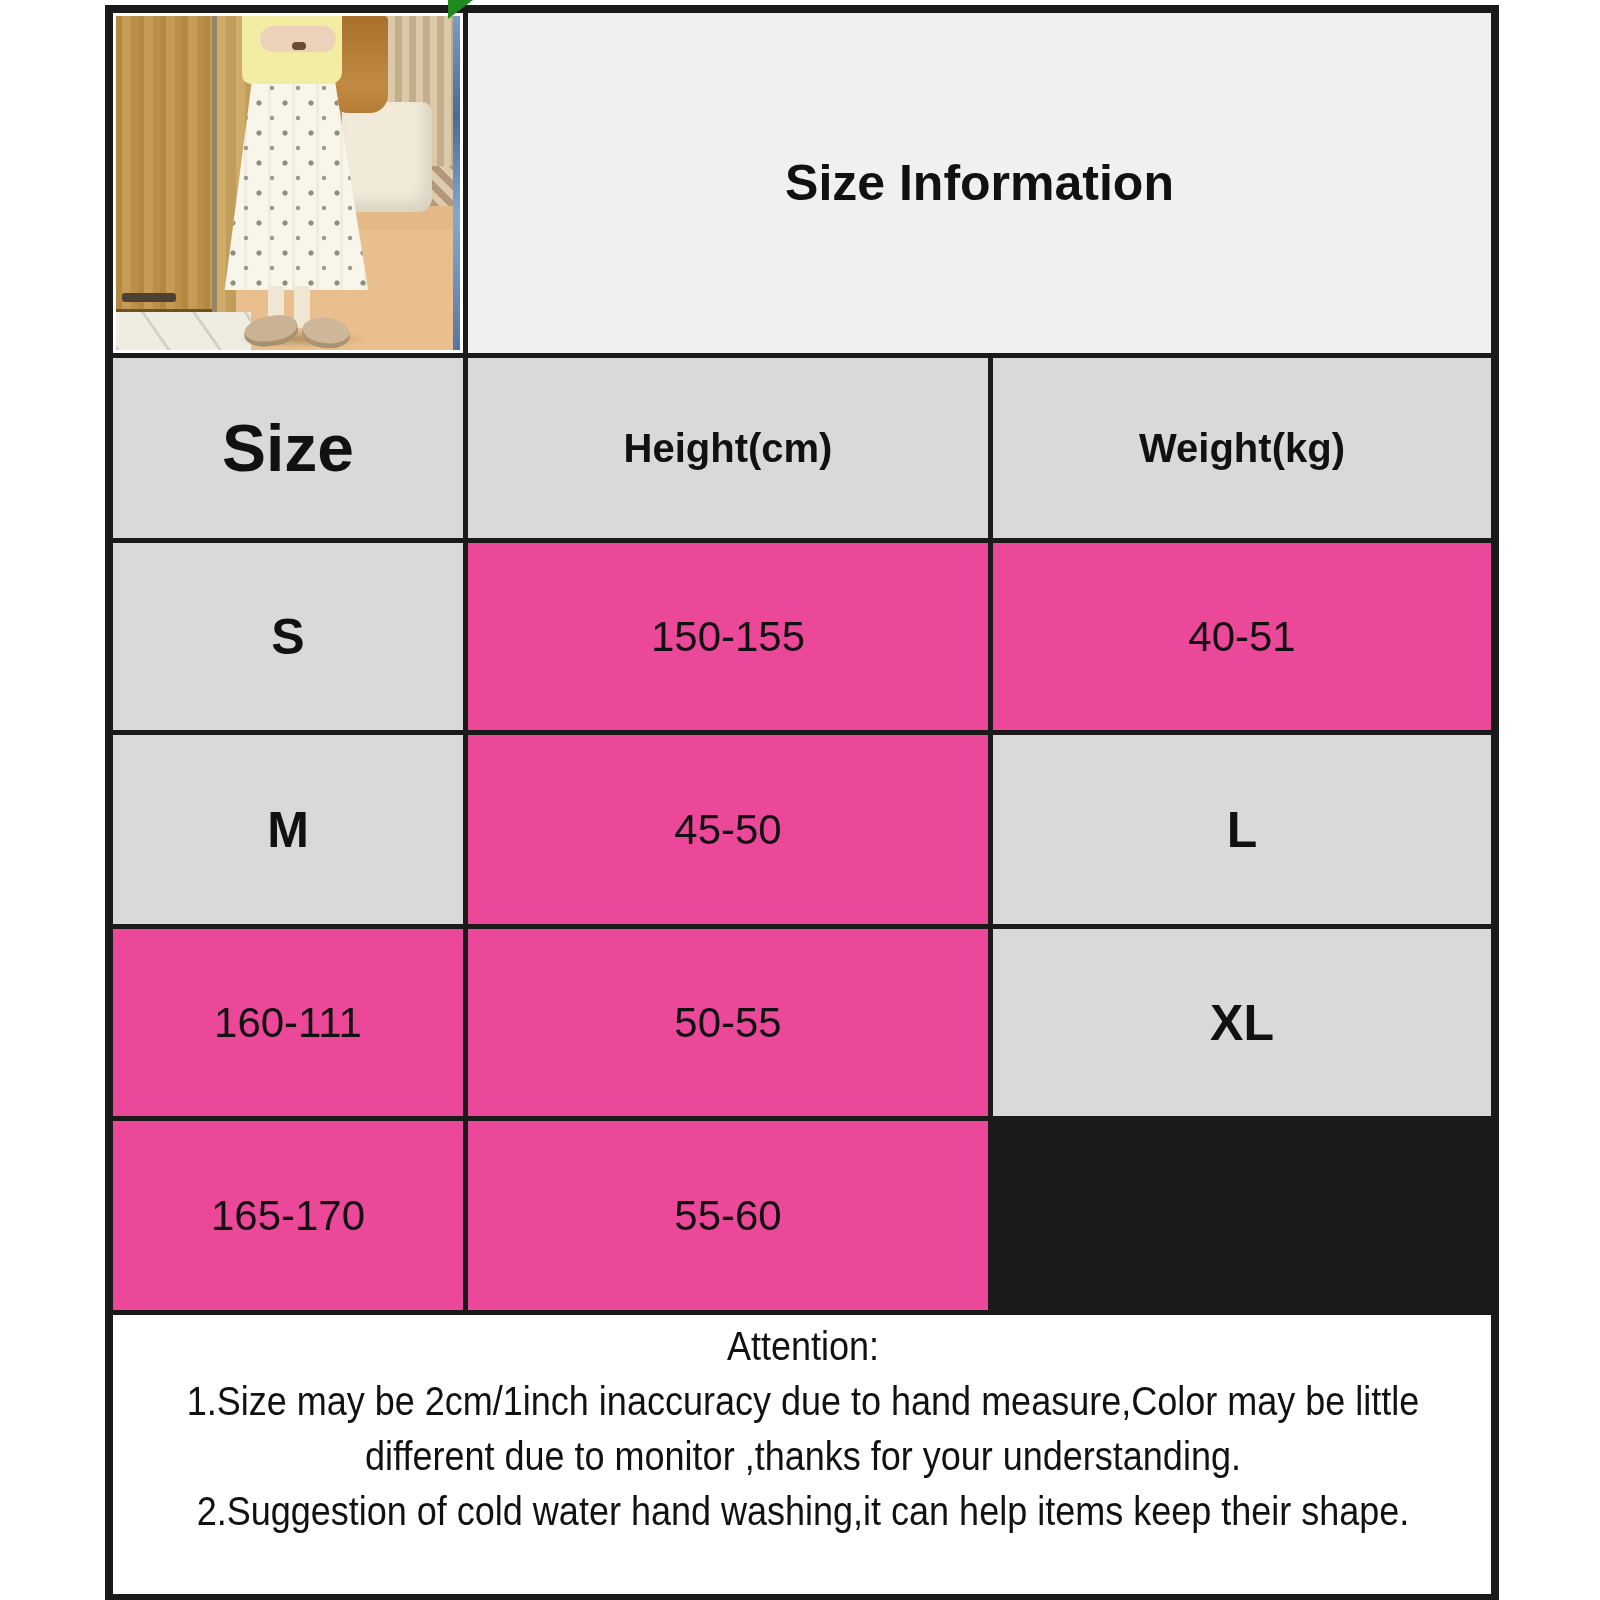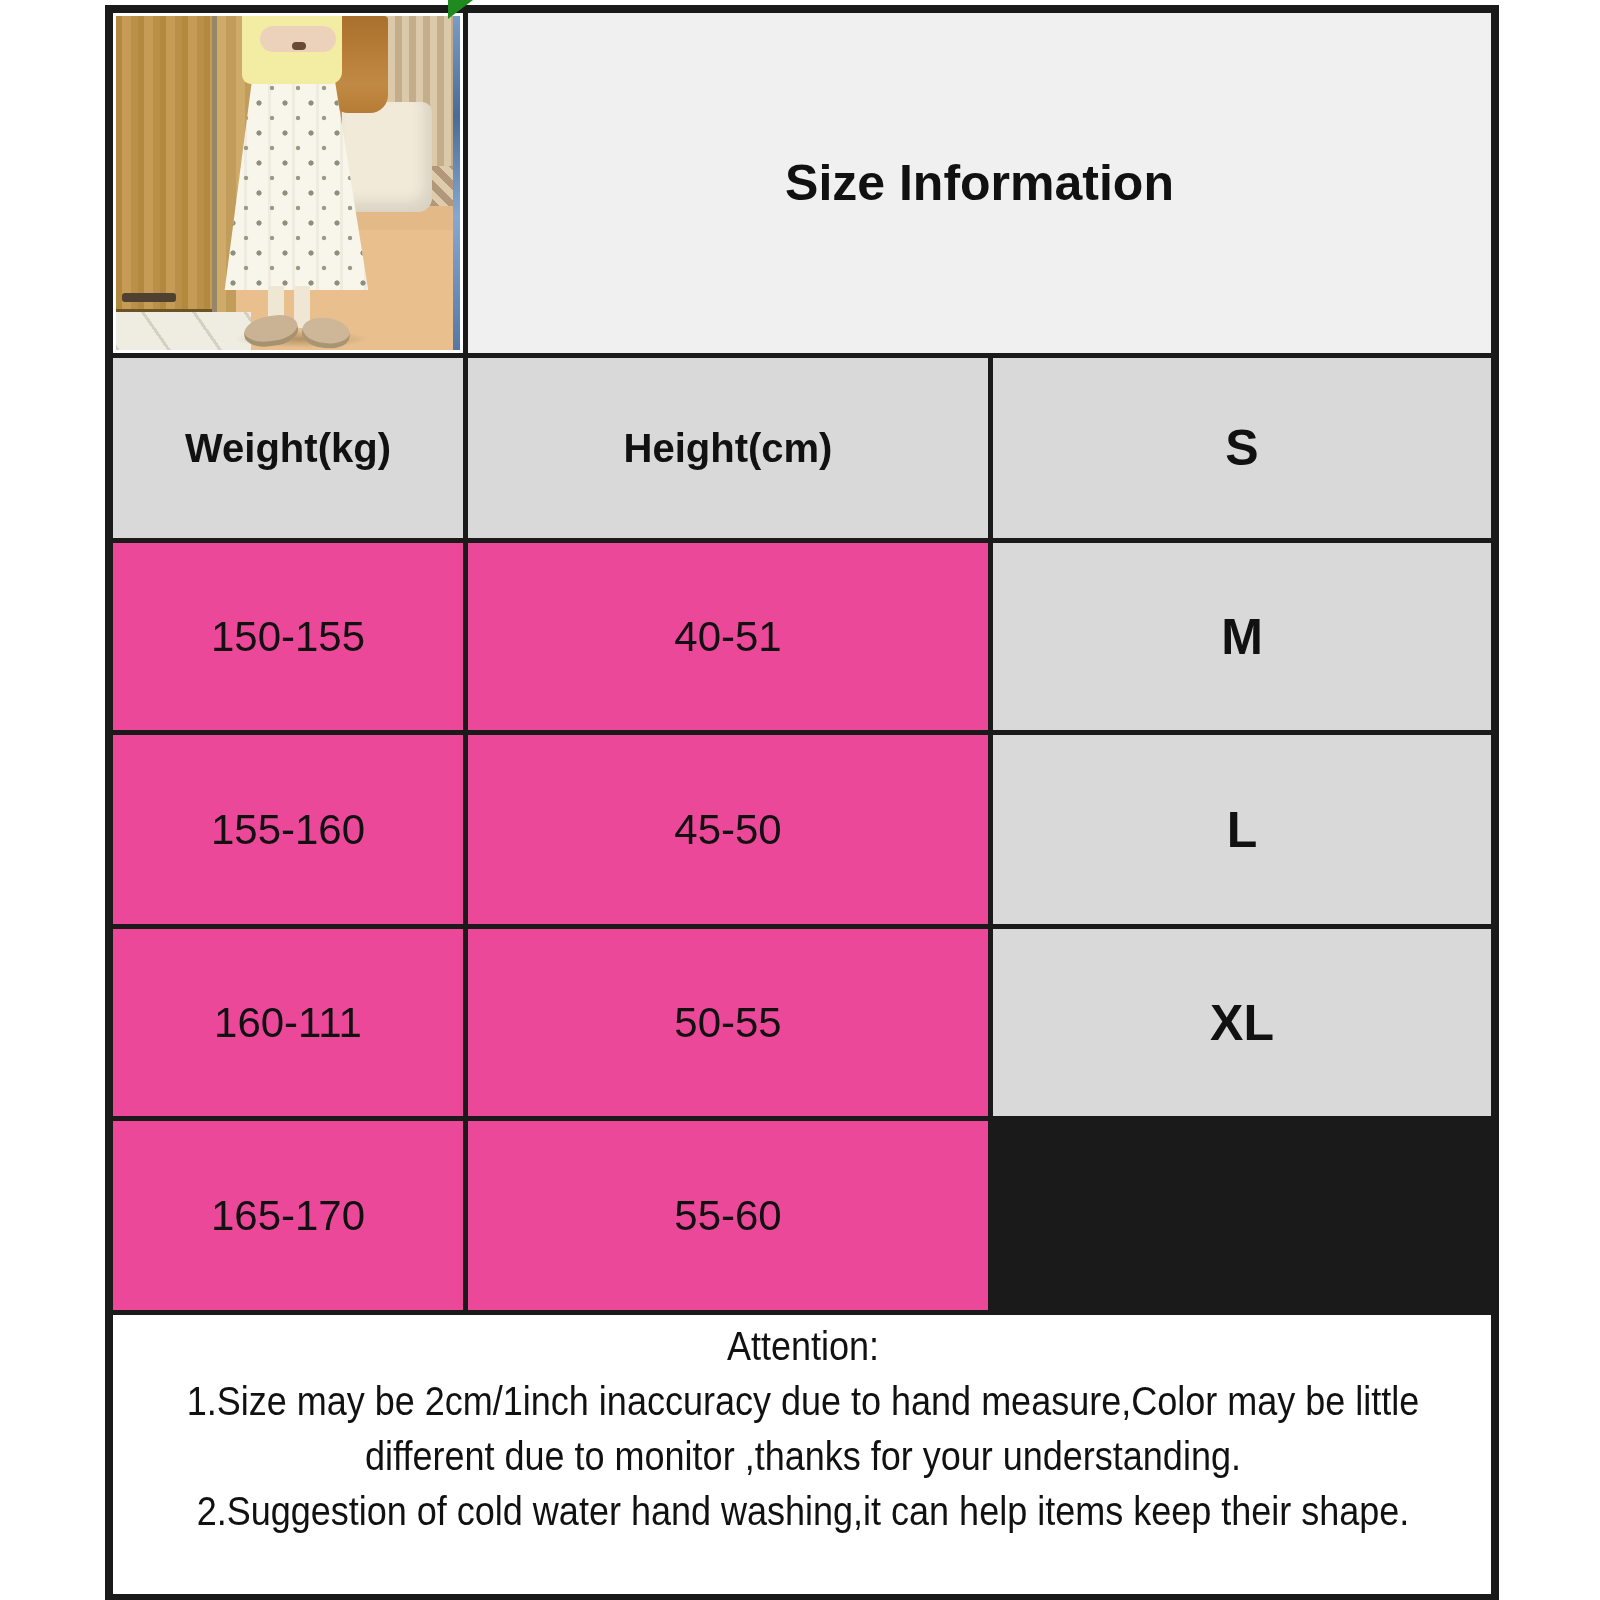--- a/index.html
+++ b/index.html
@@ -176,29 +176,29 @@
       <div class="ph-leg-left"></div>
       <div class="ph-leg-right"></div>
       <div class="ph-shoe-shadow"></div>
       <div class="ph-shoe-left"></div>
       <div class="ph-shoe-right"></div>
       <div class="ph-blue-strip"></div>
     </div>
   </div>
   <div class="cell title-cell">Size Information</div>
 
+  <div class="cell head-cell head-size">Size</div>
+  <div class="cell head-cell head-col">Height(cm)</div>
   <div class="cell head-cell head-col">Weight(kg)</div>
-  <div class="cell head-cell head-col">Height(cm)</div>
 
   <div class="cell size-cell">S</div>
   <div class="cell data-cell">150-155</div>
   <div class="cell data-cell">40-51</div>
 
   <div class="cell size-cell">M</div>
-  <div class="cell data-cell">155-160</div>
   <div class="cell data-cell">45-50</div>
 
   <div class="cell size-cell">L</div>
   <div class="cell data-cell">160-111</div>
   <div class="cell data-cell">50-55</div>
 
   <div class="cell size-cell">XL</div>
   <div class="cell data-cell">165-170</div>
   <div class="cell data-cell">55-60</div>
 

